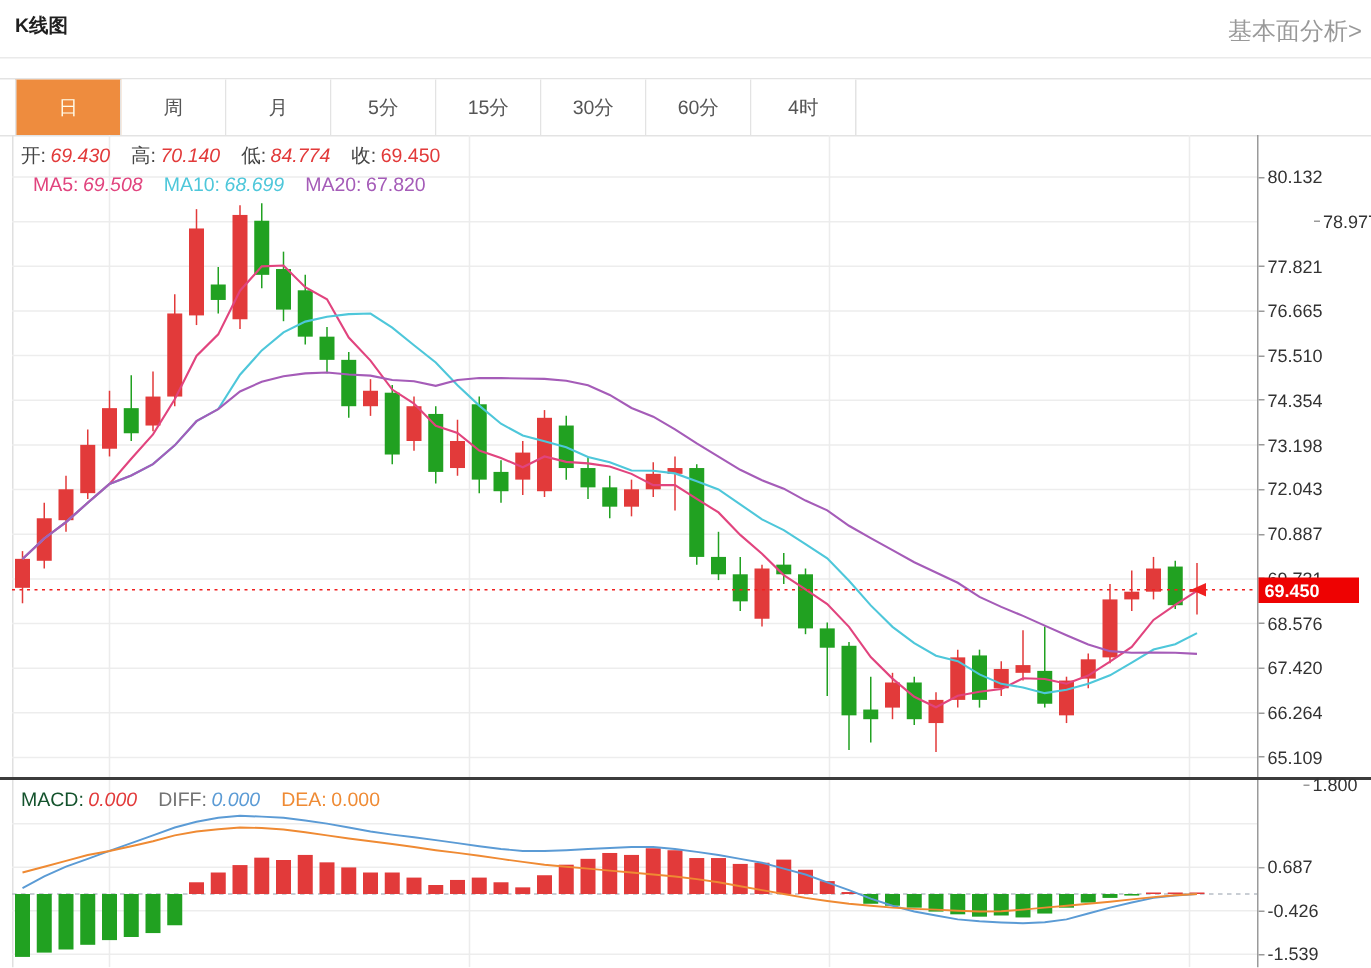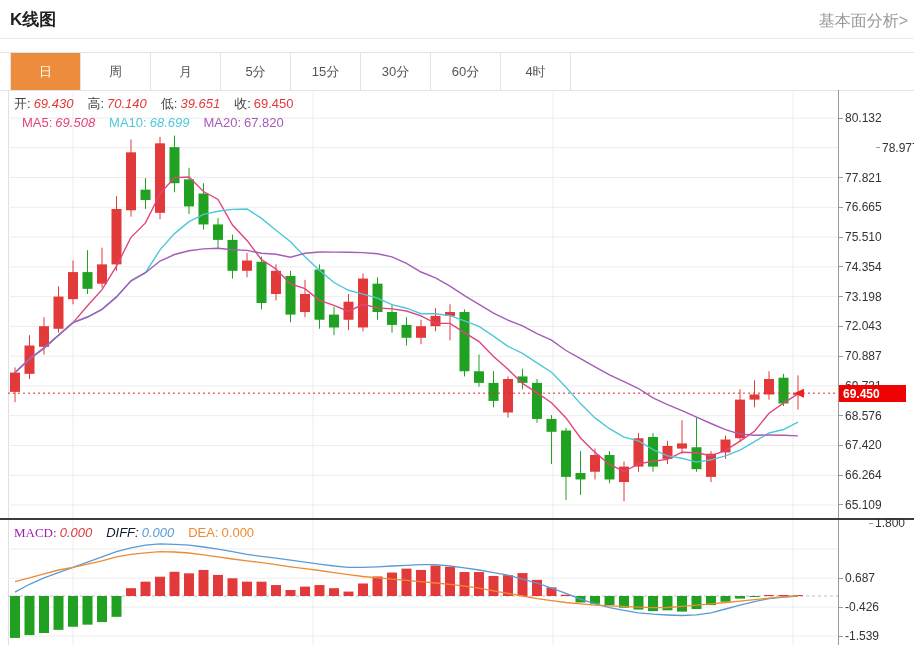--- a/index.html
+++ b/index.html
@@ -1,21 +1,21 @@
 <!DOCTYPE html>
 <html><head>
 <meta charset="utf-8">
 <style>
   html,body{margin:0;padding:0;background:#fff;}
   body{width:914px;height:645px;overflow:hidden;position:relative;
        font-family:"Liberation Sans","DejaVu Sans",sans-serif;}
   .page{position:absolute;inset:0;}
   
   .header{position:absolute;top:0;left:0;right:0;height:38px;border-bottom:1px solid #eaeaea;}
-  .title{position:absolute;left:10px;top:8px;font-size:17px;font-weight:bold;color:#1f1f1f;}
+  .title{position:absolute;left:10px;top:8px;font-size:13px;font-weight:bold;color:#1f1f1f;}
   .fa-link{position:absolute;right:6px;top:11px;font-size:16px;color:#999;text-decoration:none;cursor:pointer;}
   
   .tabbar{position:absolute;left:0;right:0;top:52px;height:37px;border-top:1px solid #e3e3e3;
           border-bottom:1px solid #e3e3e3;padding-left:10px;display:flex;box-sizing:content-box;}
   .tab{width:69px;height:37px;line-height:37px;text-align:center;font-size:13px;color:#555;
        border-right:1px solid #e3e3e3;cursor:pointer;background:#fff;}
   .tab:first-child{border-left:1px solid #e3e3e3;}
   .tab.active{color:#fffbe8;}
   
   .plot-left-border{position:absolute;left:8px;top:90px;width:1px;height:555px;background:#e0e0e0;}
@@ -288,25 +288,25 @@
       <div class="ytick" style="top: 496.994px;"><i></i>65.109</div>
     </div>
   <div id="yAxisMacd">
       <div class="ytick" style="top: 515px; margin-left: 30px;"><i></i>1.800</div>
       <div class="ytick" style="top: 570.104px;"><i></i>0.687</div>
       <div class="ytick" style="top: 599.097px;"><i></i>-0.426</div>
       <div class="ytick" style="top: 628.091px;"><i></i>-1.539</div>
     </div>
 
   <div class="legend ohlc-legend">
-    <span class="lab">开:</span><span class="val gap" style="color: rgb(226, 58, 58);">69.430</span><span class="lab">高:</span><span class="val gap" style="color: rgb(226, 58, 58);">70.140</span><span class="lab">低:</span><span class="val gap" style="color: rgb(226, 58, 58);">39.651</span><span class="lab">收:</span><span class="val" style="color: rgb(226, 58, 58);">69.450</span>
+    <span class="lab">开:</span><span class="val gap" style="color: rgb(226, 58, 58);">69.430</span><span class="lab">高:</span><span class="val gap" style="color: rgb(226, 58, 58);">70.140</span><span class="lab">低:</span><span class="val gap" style="color: rgb(226, 58, 58);">84.774</span><span class="lab">收:</span><span class="val" style="color: rgb(226, 58, 58);">69.450</span>
   </div>
 
   <div class="legend ma-legend">
     <span class="ma5" style="color: rgb(225, 68, 126);">MA5:</span><span class="ma5 gap" style="color: rgb(225, 68, 126);">69.508</span><span class="ma10" style="color: rgb(78, 199, 218);">MA10:</span><span class="ma10 gap" style="color: rgb(78, 199, 218);">68.699</span><span class="ma20" style="color: rgb(165, 92, 184);">MA20:</span><span class="ma20" style="color: rgb(165, 92, 184);">67.820</span>
   </div>
 
   <div class="legend macd-legend">
-    <span class="mcd" style="color: #a21caf; font-family: Liberation Serif, serif;">MACD:</span><span class="mcd gap" style="color: rgb(226, 58, 58);">0.000</span><span class="dif" style="color: #0f172a; font-style: italic;">DIFF:</span><span class="dif gap" style="color: rgb(91, 155, 213);">0.000</span><span class="dea" style="color: rgb(239, 138, 51);">DEA:</span><span class="dea" style="color: rgb(239, 138, 51);">0.000</span>
+    <span class="mcd" style="color: #14532d;">MACD:</span><span class="mcd gap" style="color: rgb(226, 58, 58);">0.000</span><span class="dif" style="color: #737373;">DIFF:</span><span class="dif gap" style="color: rgb(91, 155, 213);">0.000</span><span class="dea" style="color: rgb(239, 138, 51);">DEA:</span><span class="dea" style="color: rgb(239, 138, 51);">0.000</span>
   </div>
 
   <div class="price-tag" style="background: rgb(238, 2, 2);">69.450</div>
 </div>
 
 </body></html>

